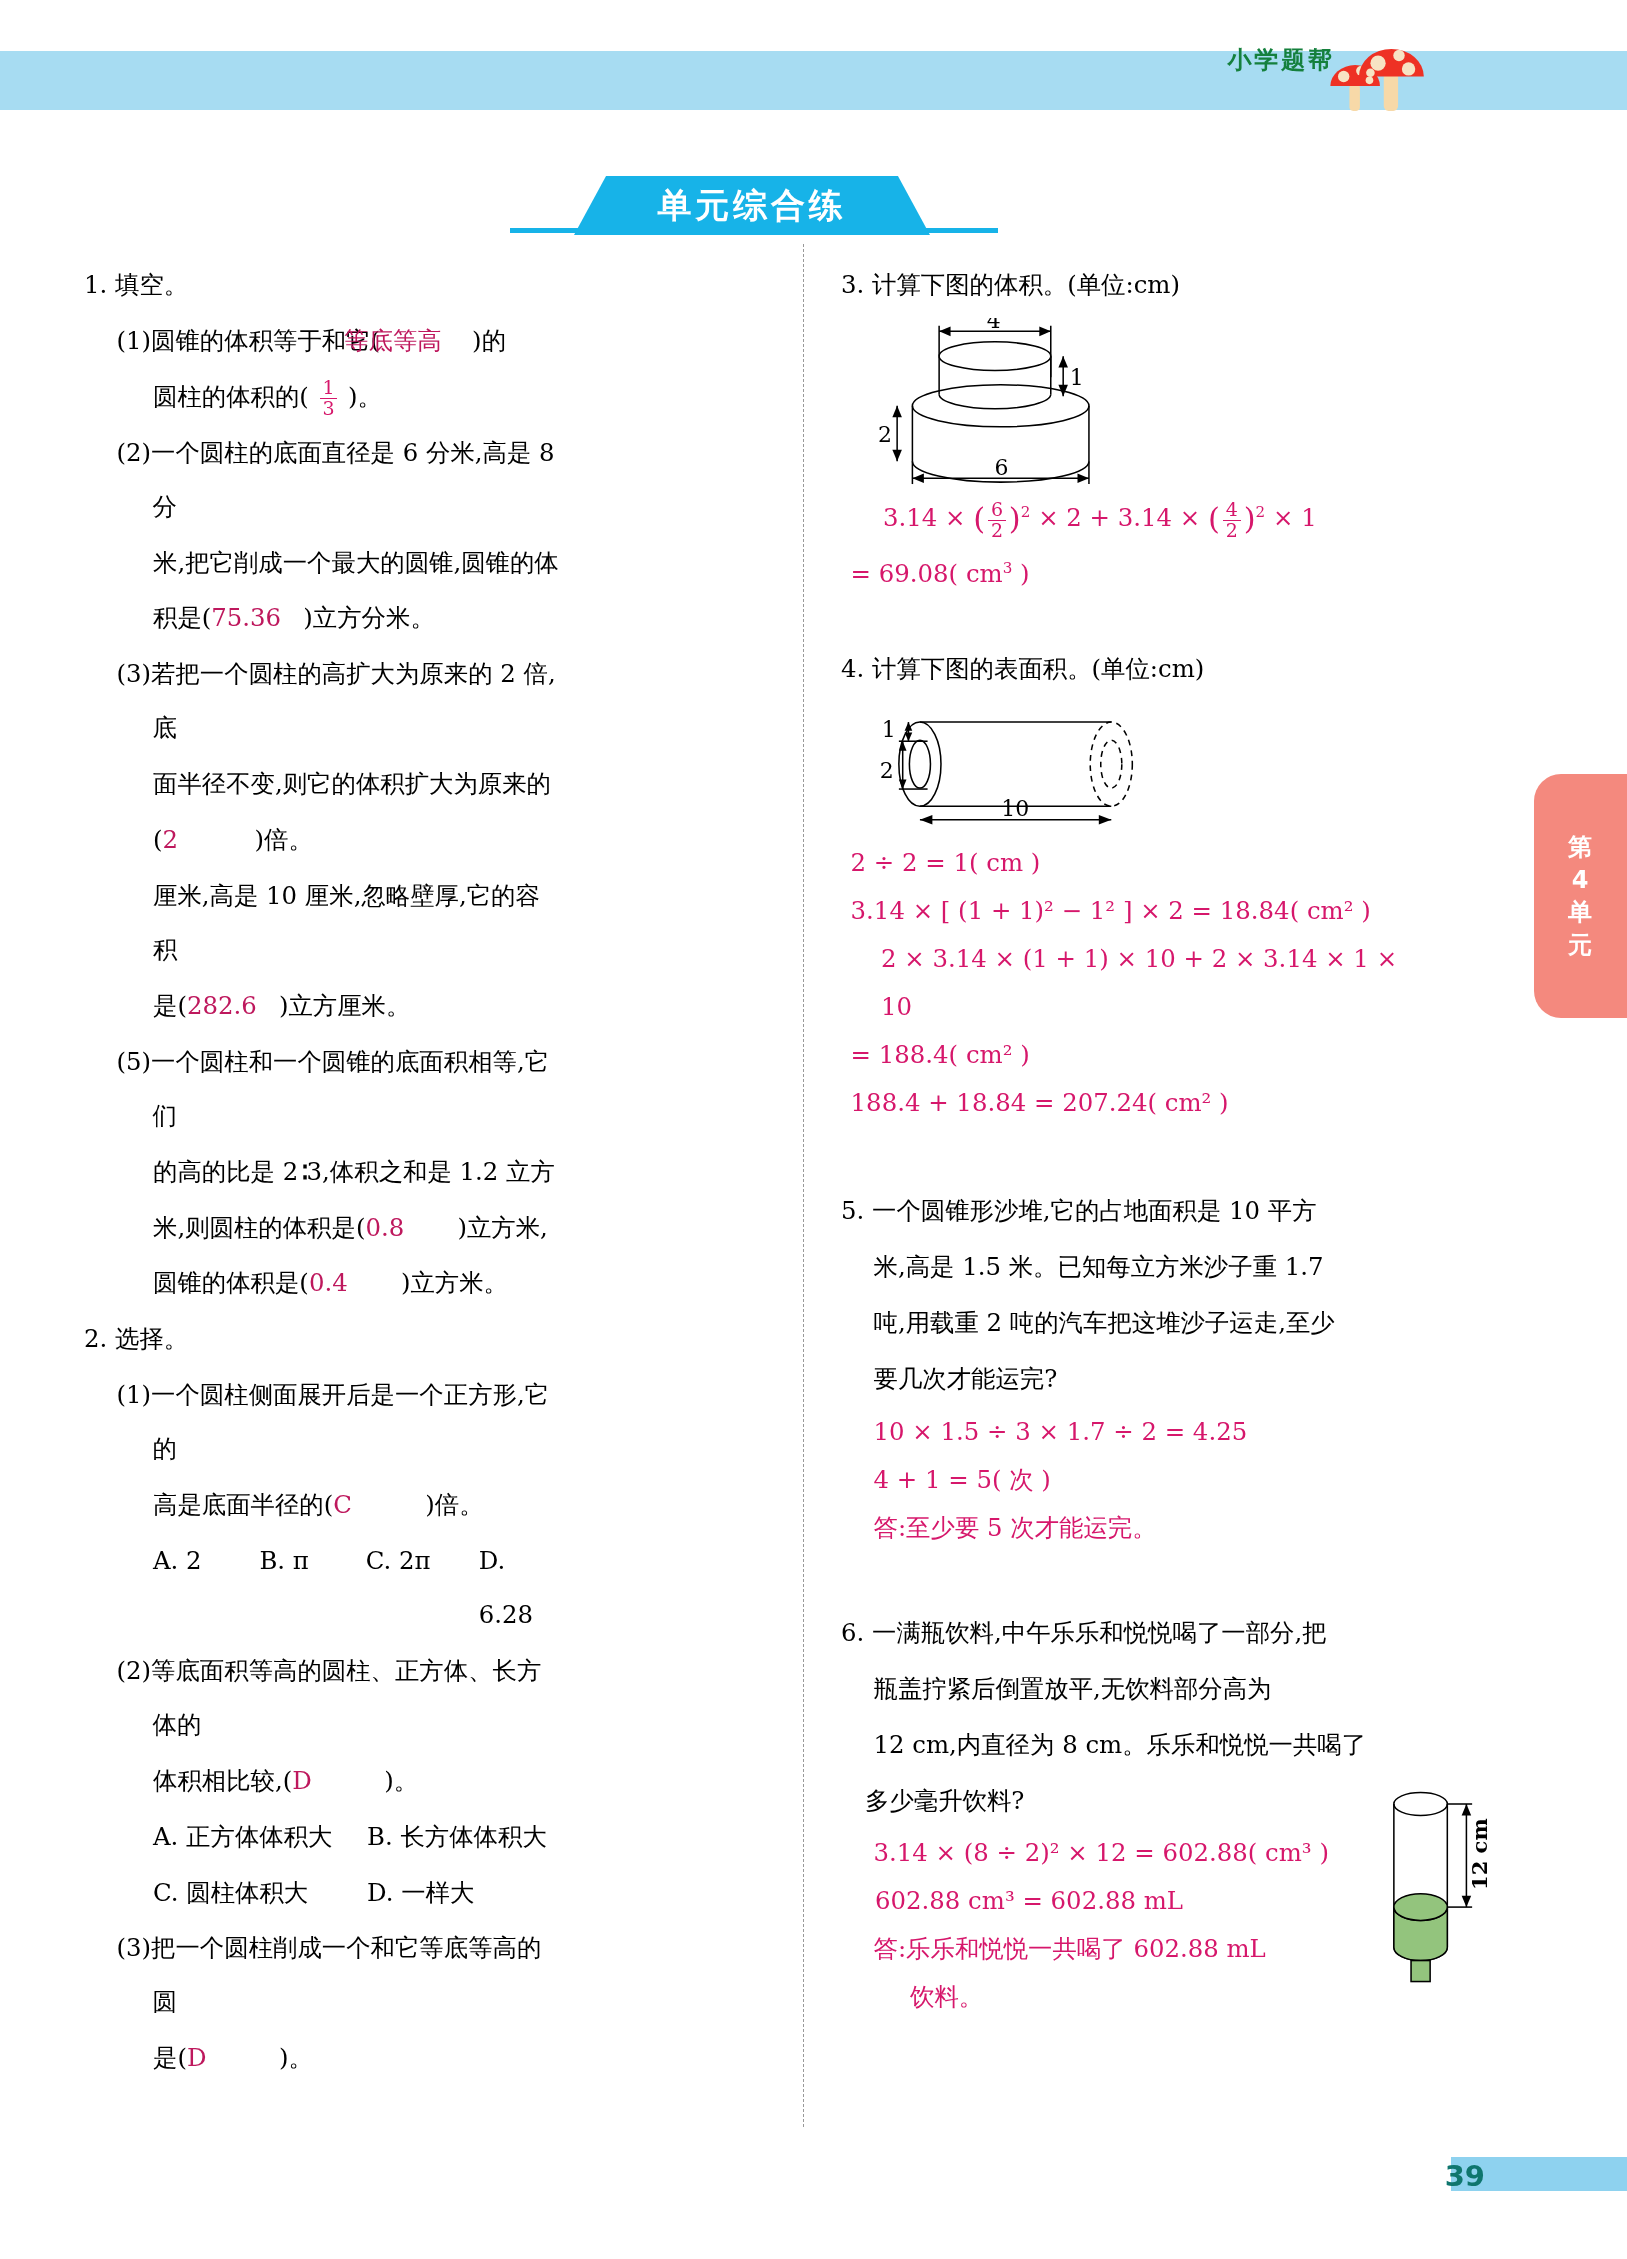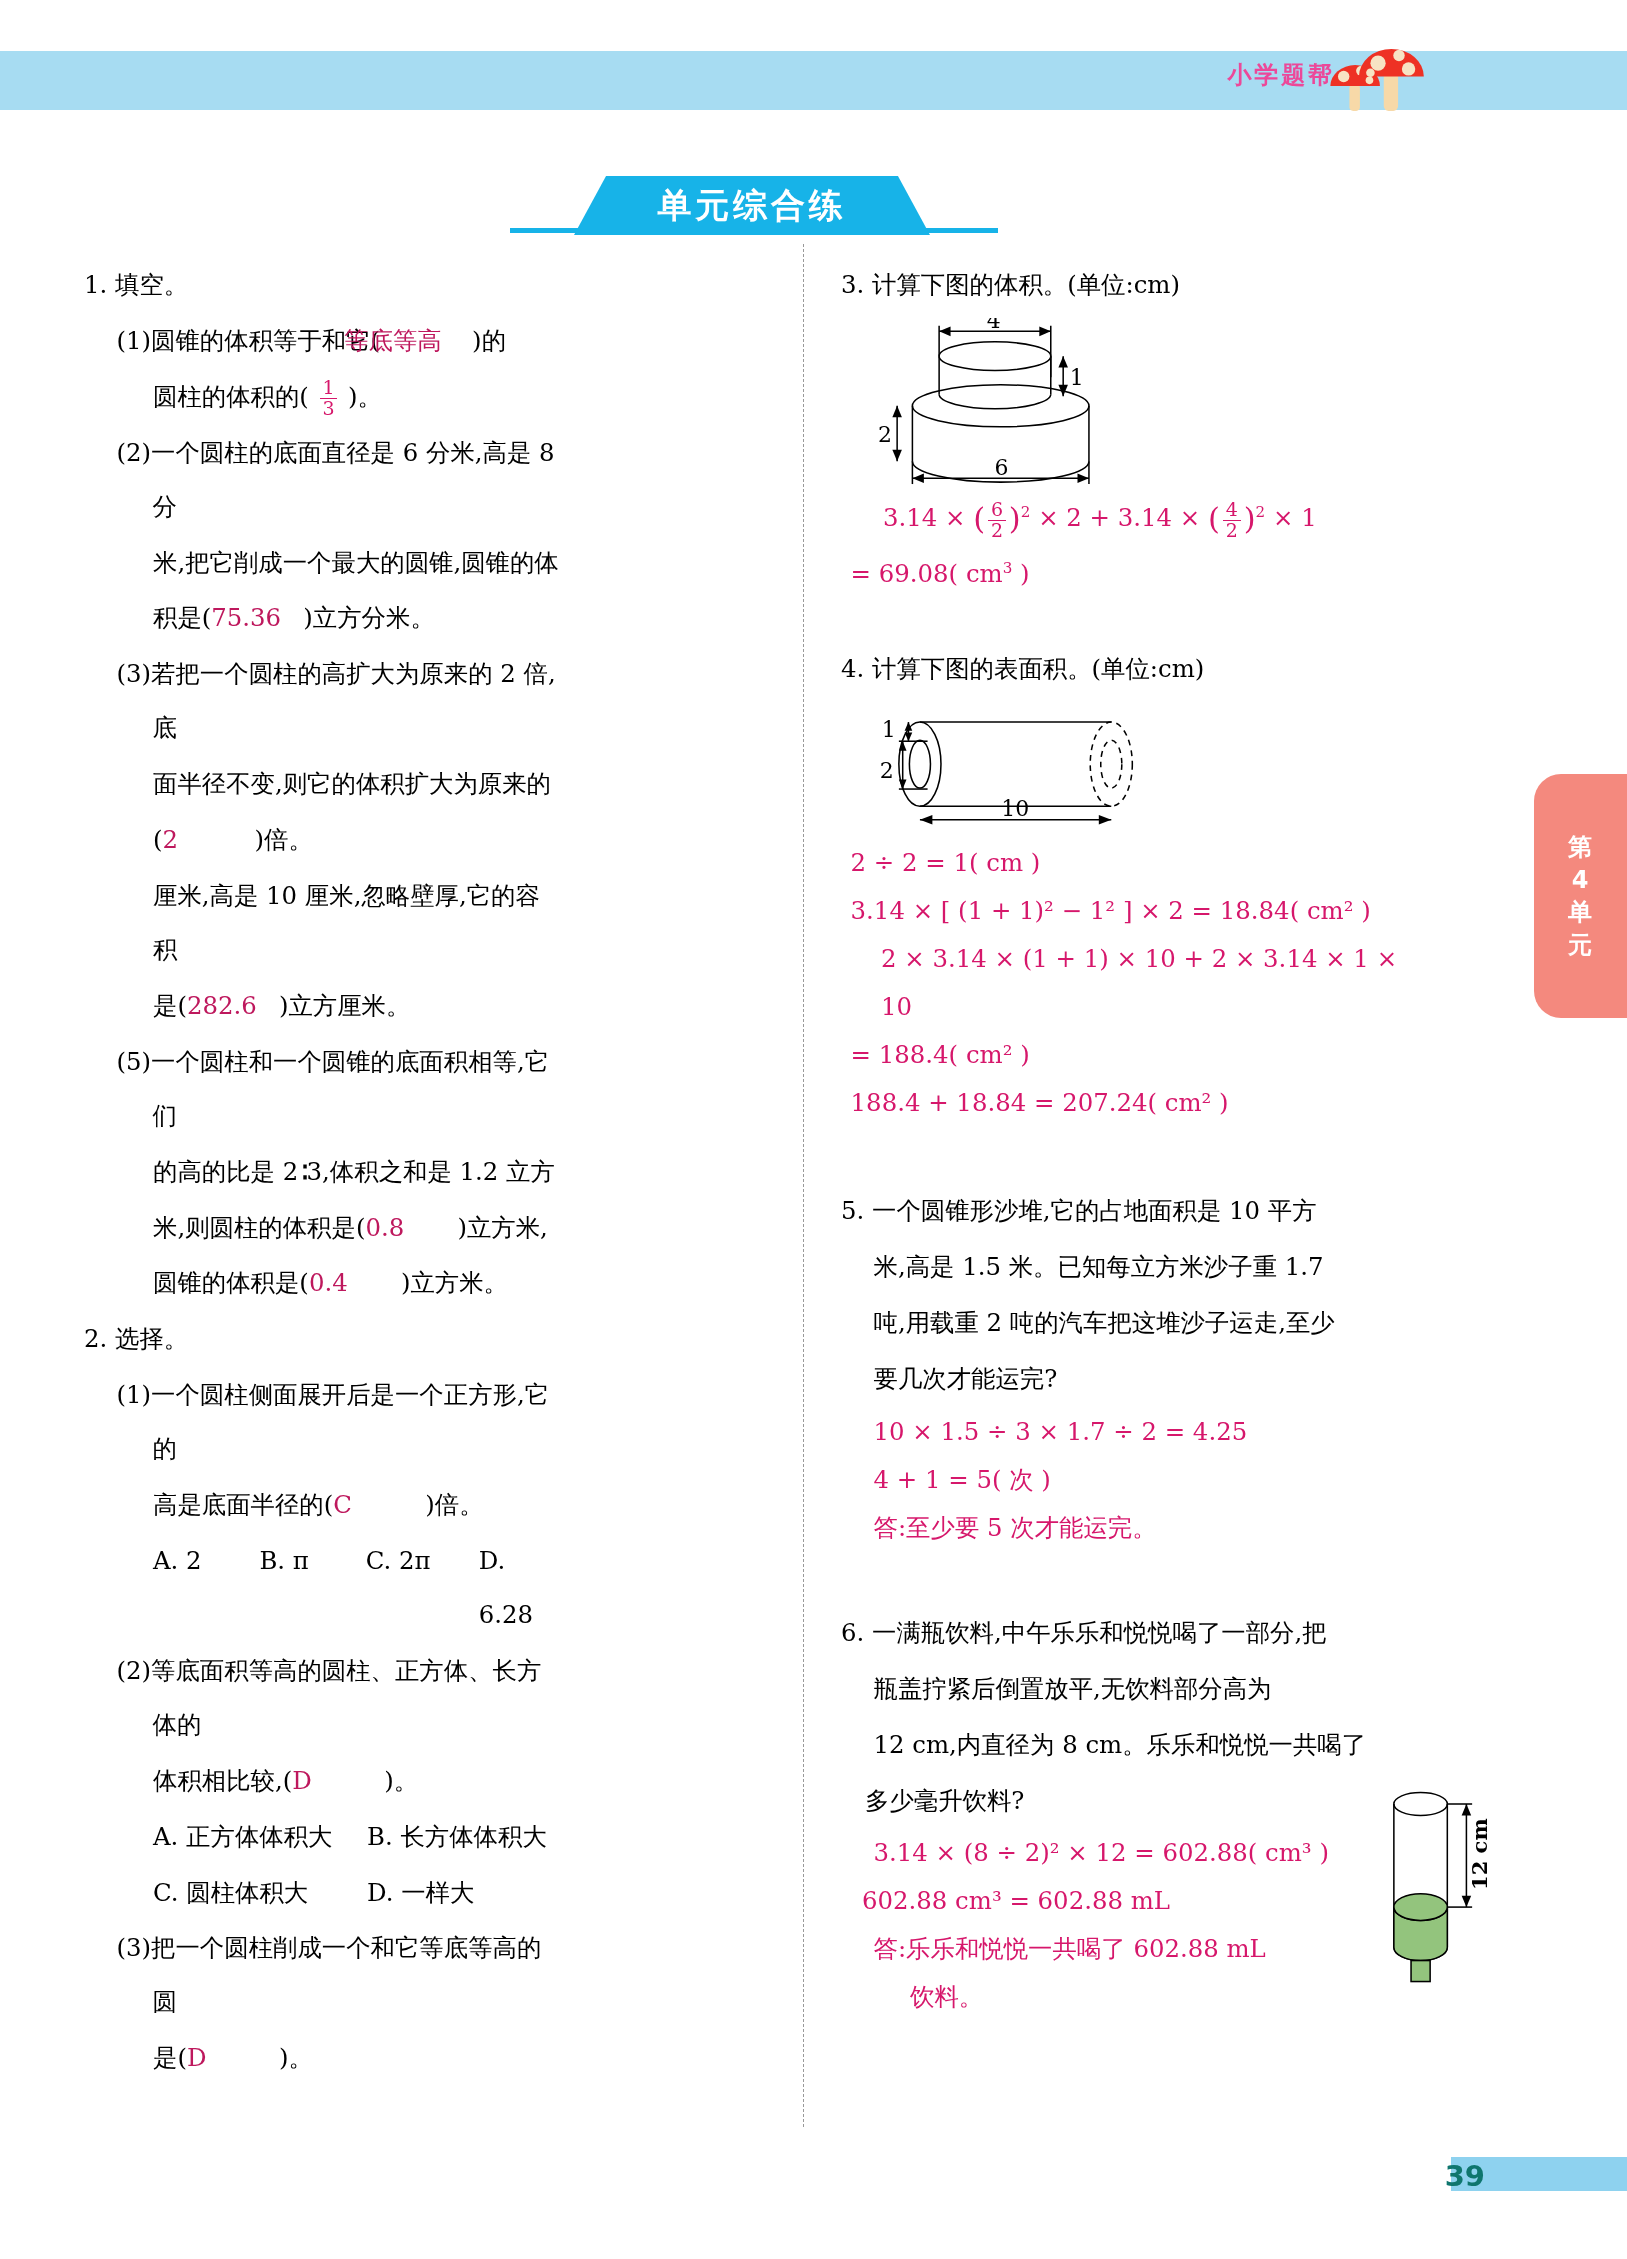--- a/index.html
+++ b/index.html
@@ -10,23 +10,23 @@
     position:relative;
     overflow:hidden;
     color:#000;
   }
   
   .header-band{
     position:absolute;left:0;top:51px;width:1628px;height:59px;
     background:#a7dcf2;
   }
   .header-brand{
-    position:absolute;right:293px;top:59px;
+    position:absolute;right:293px;top:44px;
     font-family:Liberation Sans, sans-serif;
-    font-size:24px;font-weight:bold;color:#ec4899;letter-spacing:2.9px;
+    font-size:24px;font-weight:bold;color:#15803d;letter-spacing:2.9px;
   }
   .mushroom-wrap{position:absolute;right:187px;top:23px;width:124px;height:88px;}
   
   .title-banner{
     position:absolute;left:574px;top:176px;width:356px;height:59px;
   }
   .title-trap{
     position:absolute;left:0;top:0;width:100%;height:100%;
     background:#17b3e8;
     clip-path:polygon(9% 0,91% 0,100% 100%,0 100%);
@@ -343,21 +343,21 @@
   <div class="sol" style="margin-left:32.5px">答:至少要 5 次才能运完。</div>
 
   <div class="q q-head" style="margin-top:54px">
     <span>6.</span>
     <span>一满瓶饮料,中午乐乐和悦悦喝了一部分,把</span>
   </div>
   <div class="q" style="margin-left:32.5px">瓶盖拧紧后倒置放平,无饮料部分高为</div>
   <div class="q" style="margin-left:32.5px">12 cm,内直径为 8 cm。乐乐和悦悦一共喝了</div>
   <div class="q" style="margin-left:24px">多少毫升饮料?</div>
   <div class="sol" style="margin-left:32.5px">3.14 × (8 ÷ 2)² × 12 = 602.88( cm³ )</div>
-  <div class="sol" style="margin-left:21px">602.88 cm³ = 602.88 mL</div>
+  <div class="sol" style="margin-left:34px">602.88 cm³ = 602.88 mL</div>
   <div class="sol" style="margin-left:32.5px">答:乐乐和悦悦一共喝了 602.88 mL</div>
   <div class="sol" style="margin-left:69px">饮料。</div>
 </div>
 
 <div style="position:absolute;left:1367px;top:1783px;">
   <svg width="153" height="210" viewBox="0 0 160 220">
     <g stroke="#000" fill="none" stroke-width="1.6">
 
       <path d="M28 22 v150 a28 14 0 0 0 56 0 v-150"></path>
       <ellipse cx="56" cy="22" rx="28" ry="12"></ellipse>

